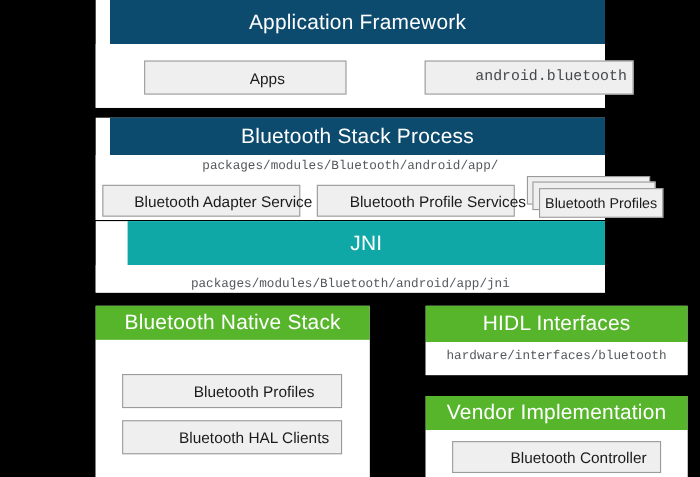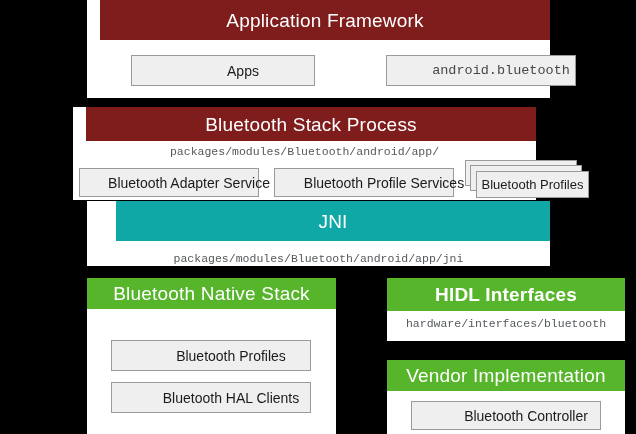--- a/index.html
+++ b/index.html
@@ -31,21 +31,21 @@
   .block-header {
     color: #ffffff;
     text-align: center;
     font-size: 19px;
     line-height: 1.0;
     display: flex;
     align-items: center;
     justify-content: center;
     letter-spacing: 0.2px;
   }
-  .block-header.blue  { background: #7f1d1d; margin-left: 13px; }
+  .block-header.blue  { background: #0c4a6e; margin-left: 13px; }
   .block-header.teal  { background: #0fa8a7; }
   .block-header.green { background: #56b52b; }
 
   .block-body {
     flex: 1 1 auto;
     background: #ffffff;
     position: relative;
     display: flex;
     flex-direction: column;
     align-items: center;
@@ -102,42 +102,42 @@
   }
 
   
   #sec-app      { left: 87px;  top: 0px;   width: 463px; height: 98px;  }
   #sec-app .block-header { height: 40px; }
   #sec-app .block-body   { }
   #app-box-apps     { position: absolute; left: 44px;  top: 15px; width: 184px; height: 31px; }
   #app-box-android  { position: absolute; left: 299px; top: 15px; width: 190px; height: 31px; }
 
   
-  #sec-stack    { left: 73px;  top: 107px; width: 463px; height: 93px; }
+  #sec-stack    { left: 87px;  top: 107px; width: 463px; height: 93px; }
   #sec-stack .block-header { height: 34px; }
   #sec-stack .path-label   { margin-top: 5px; }
   #stk-box-adapter  { position: absolute; left: 6px;   top: 27px; width: 180px; height: 29px; }
   #stk-box-profsvc  { position: absolute; left: 201px; top: 27px; width: 180px; height: 29px; }
   #stk-stack        { left: 392px; top: 19px; }
 
   
   #sec-jni      { left: 87px;  top: 201px; width: 463px; height: 65px; }
   #sec-jni .block-header { height: 41px; margin-left: 29px; }
   #sec-jni .path-label   { margin-top: 12px; }
 
   
   #sec-native   { left: 87px;  top: 278px; width: 249px; height: 156px; }
   #sec-native .block-header { height: 31px; }
   #sec-native .path-label   { margin-top: 6px; }
   #nat-box-profiles { position: absolute; left: 24px; top: 31px; width: 200px; height: 31px; }
   #nat-box-hal      { position: absolute; left: 24px; top: 73px; width: 200px; height: 31px; }
 
   
   #sec-hidl     { left: 387px; top: 278px; width: 238px; height: 63px; }
-  #sec-hidl .block-header { height: 33px; font-weight: bold; }
+  #sec-hidl .block-header { height: 33px; }
   #sec-hidl .path-label   { margin-top: 7px; }
 
   
   #sec-vendor   { left: 387px; top: 360px; width: 238px; height: 74px; }
   #sec-vendor .block-header { height: 31px; }
   #ven-box-ctrl { position: absolute; left: 24px; top: 10px; width: 190px; height: 29px; }
 </style>
 </head>
 <body>
 

